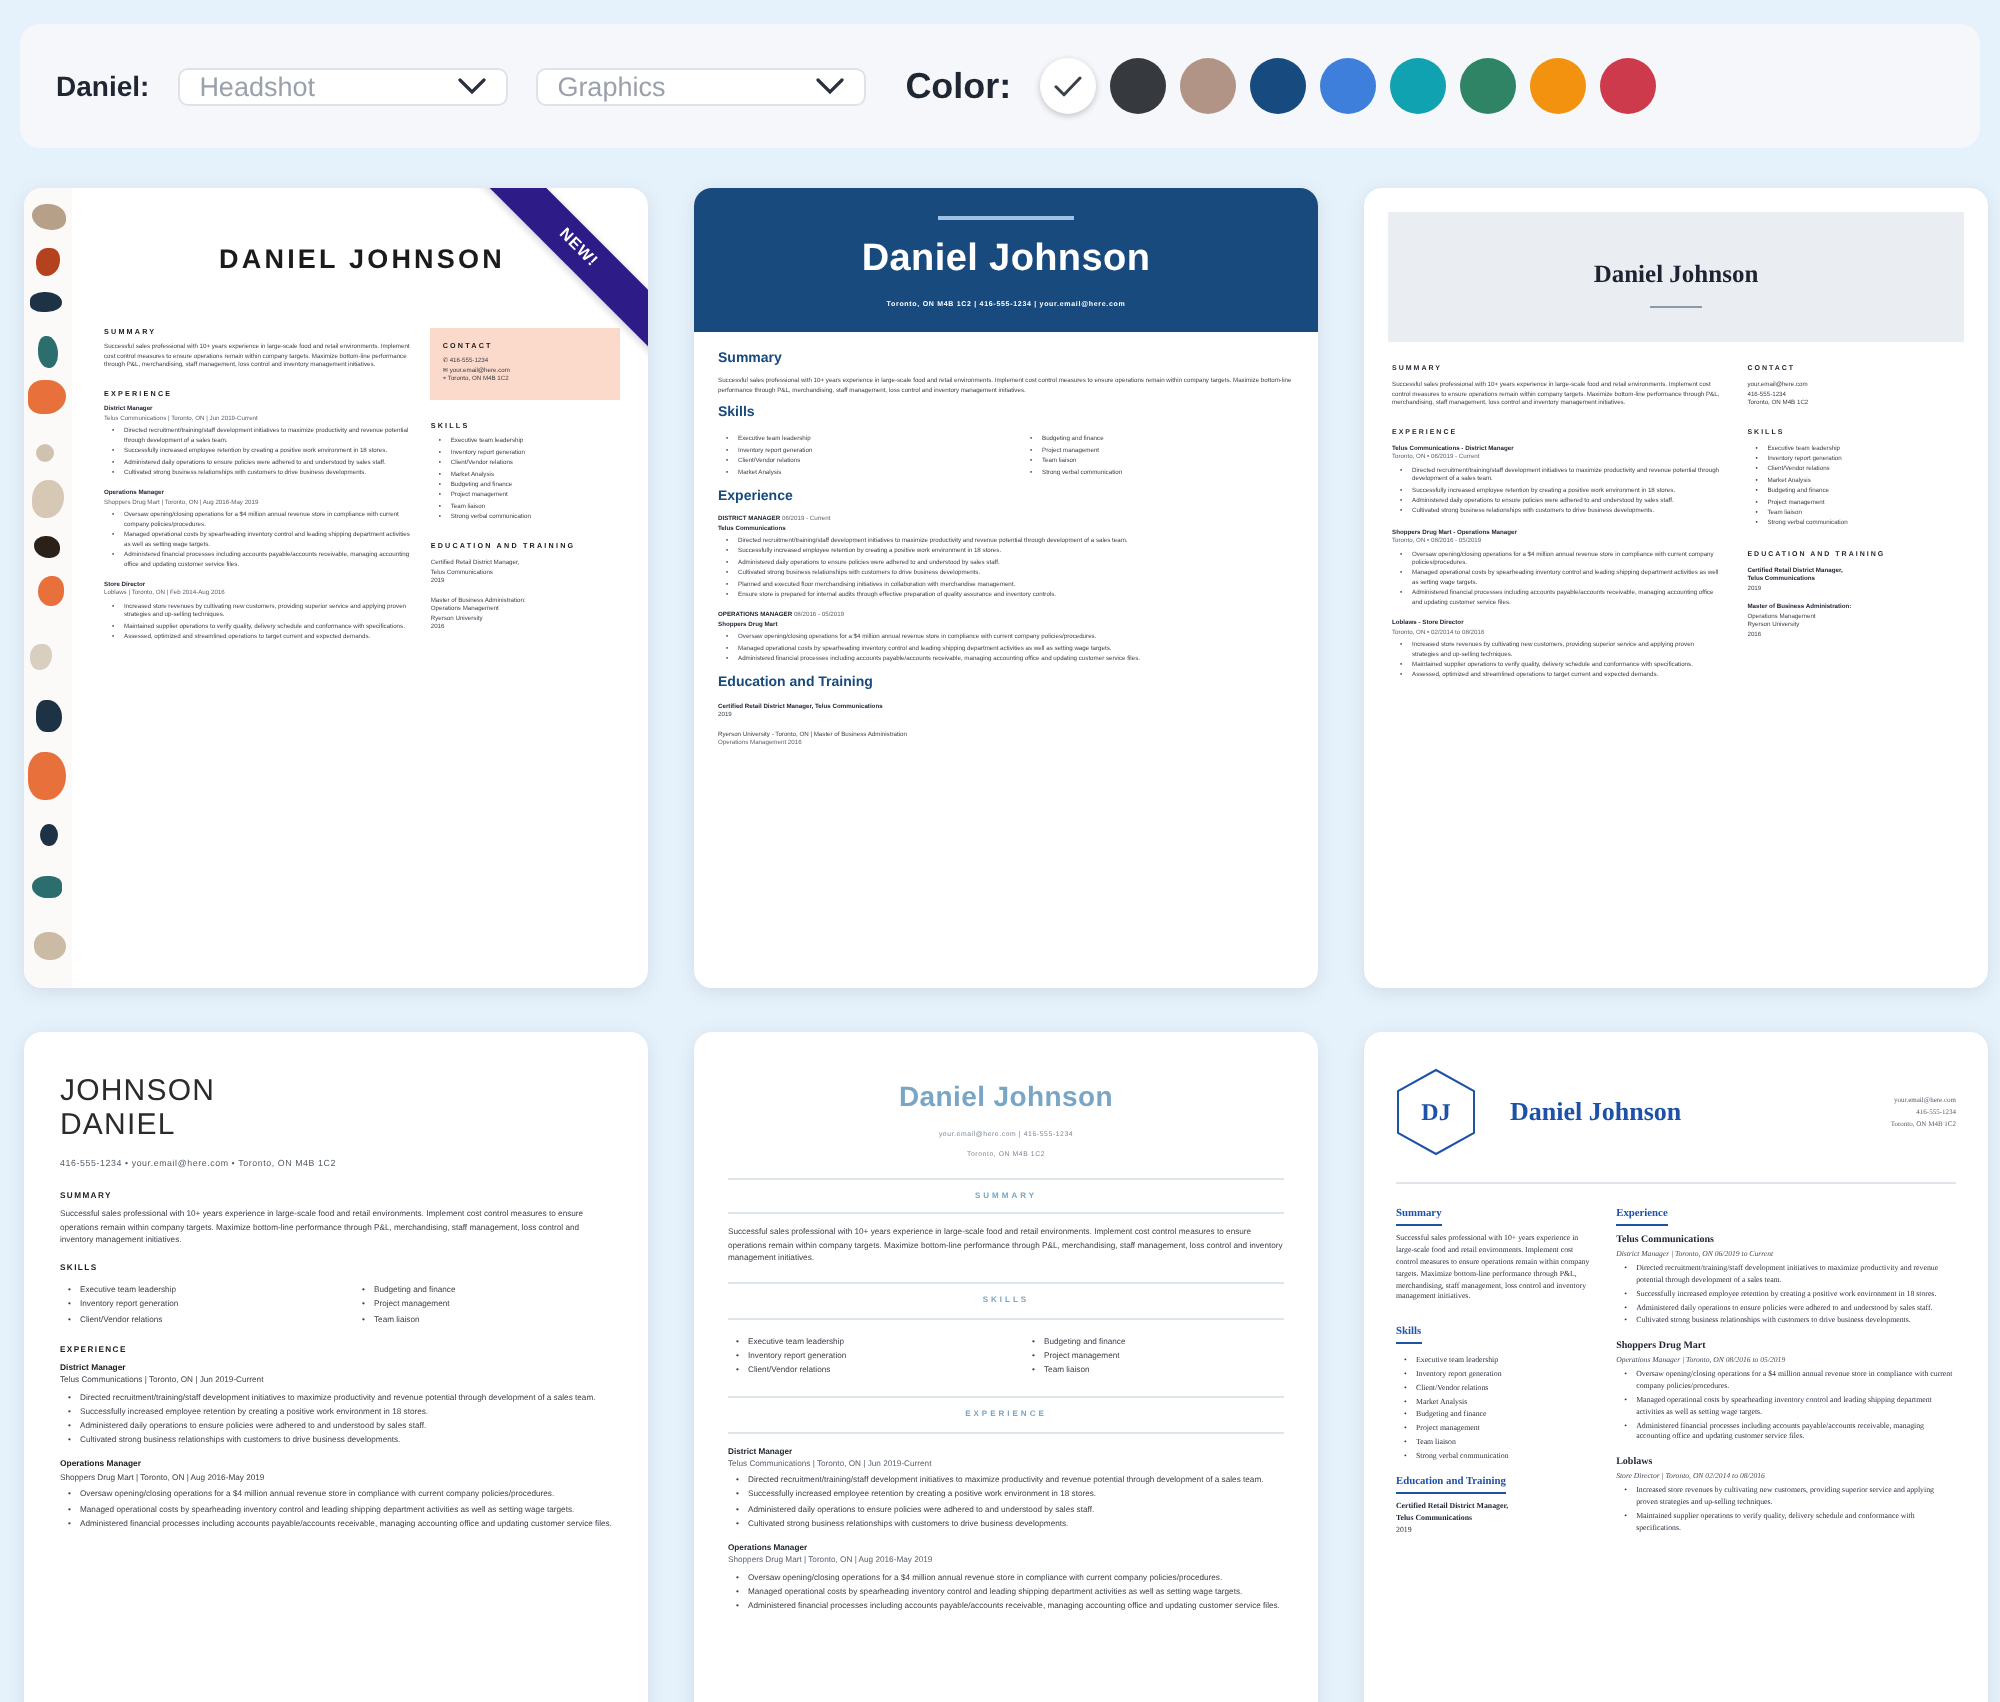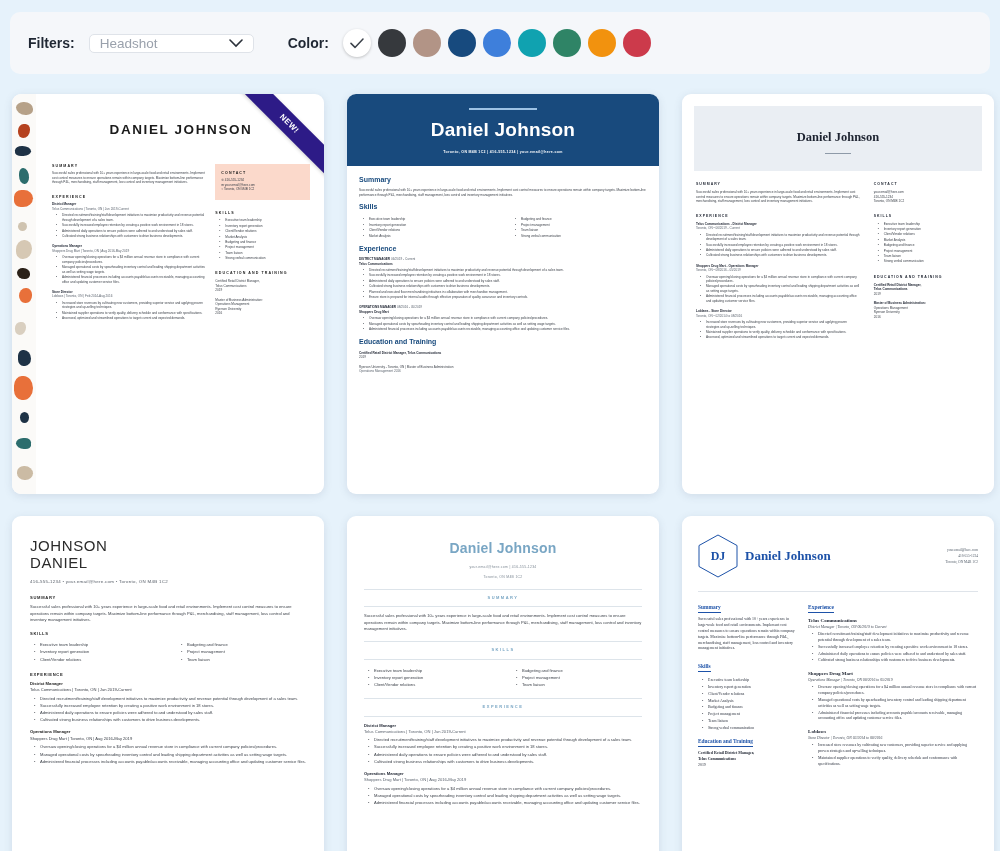--- a/index.html
+++ b/index.html
@@ -28,21 +28,21 @@
     background: #fff;
     border: 1px solid #dfe3e9;
     border-radius: 5px;
     display: flex; align-items: center;
     padding: 0 10px;
     font-size: 13.5px; color: #9aa1ac;
     position: relative;
   }
   .select .chev { margin-left: auto; }
   .chev svg { display: block; }
-  .color-label { font-size: 14px; font-weight: bold; color: #1f2733; margin-left: 20px; }
+  .color-label { font-size: 18px; font-weight: bold; color: #1f2733; margin-left: 6px; }
   .swatches { display: flex; align-items: center; gap: 7px; }
   .sw {
     width: 28px; height: 28px; border-radius: 50%;
     display: flex; align-items: center; justify-content: center;
   }
   .sw.white { background: #fff; box-shadow: 0 1px 3px rgba(0,0,0,.22); }
   .sw.white svg { display: block; }
 
   
   .grid {
@@ -136,21 +136,21 @@
     font-size: 4px; letter-spacing: 1.5px; font-weight: bold; color: #79a6c4;
     margin: 9px 0 0; padding: 5px 0;
     border-top: 1px solid #dde4ea; border-bottom: 1px solid #dde4ea;
   }
   .c5-p { text-align: left; margin: 6px 0 0; }
   .c5 .cols { display: flex; gap: 18px; text-align: left; margin-top: 6px; }
   .c5 .cols ul { flex: 1; }
 
   
   .c6 { padding: 18px 16px 0; font-family: "Liberation Serif", serif; font-size: 3.9px; line-height: 1.5; color: #2e3440; }
-  .c6-top { display: flex; align-items: center; gap: 7px; border-bottom: 1px solid #dfe4ea; padding-bottom: 13px; }
+  .c6-top { display: flex; align-items: center; gap: 17px; border-bottom: 1px solid #dfe4ea; padding-bottom: 13px; }
   .hexwrap { width: 40px; height: 44px; flex: 0 0 40px; position: relative; display: flex; align-items: center; justify-content: center; }
   .hexwrap svg { position: absolute; inset: 0; }
   .hexwrap b { font-size: 12px; color: #1d52a8; position: relative; font-family: "Liberation Serif", serif; }
   .c6-name { font-size: 13px; font-weight: bold; color: #1d52a8; line-height: 1.08; }
   .c6-contact { margin-left: auto; text-align: right; font-size: 3.5px; color: #555f6b; line-height: 1.75; }
   .c6-body { display: flex; gap: 13px; padding-top: 11px; }
   .c6-left { flex: 1; }
   .c6-right { flex: 1.75; }
   .c6-h {
     font-size: 5.4px; font-weight: bold; color: #1d52a8;
@@ -166,31 +166,39 @@
   li:before { content: "•"; position: absolute; left: -2px; }
   .p { margin: 0 0 5px; }
   .jt { font-weight: bold; color: #1d2330; }
   .muted { color: #5b636e; }
   .sp { height: 5px; }
 </style>
 </head>
 <body>
 
 <div class="filterbar">
-  <span class="filters-label">Filters:</span>
+  <span class="filters-label">Daniel:</span>
 
   <div class="select">
     <span>Headshot</span>
     <span class="chev">
       <svg width="14" height="9" viewBox="0 0 14 9">
           <path d="M1 1l6 6 6-6" stroke="#2b313a" stroke-width="1.6" fill="none" stroke-linecap="round"></path>
         </svg>
     </span>
   </div>
 
+  <div class="select">
+    <span>Graphics</span>
+    <span class="chev">
+      <svg width="14" height="9" viewBox="0 0 14 9">
+          <path d="M1 1l6 6 6-6" stroke="#2b313a" stroke-width="1.6" fill="none" stroke-linecap="round"></path>
+        </svg>
+    </span>
+  </div>
 
 
   <span class="color-label">Color:</span>
 
   <div class="swatches">
     <div class="sw white">
       <svg width="14" height="11" viewBox="0 0 14 11">
           <path d="M1 5.4l4 4L13 1" stroke="#3a4049" stroke-width="1.5" fill="none" stroke-linecap="round" stroke-linejoin="round"></path>
         </svg>
     </div>

